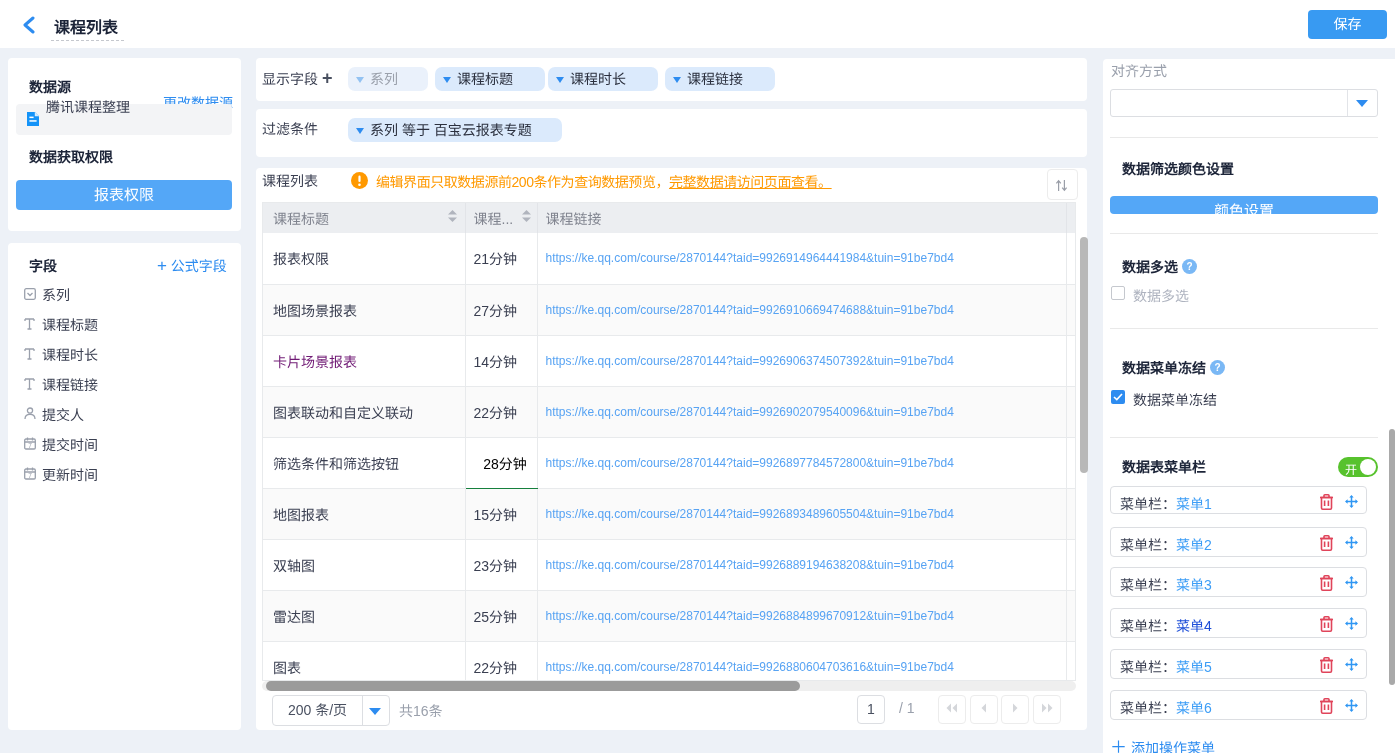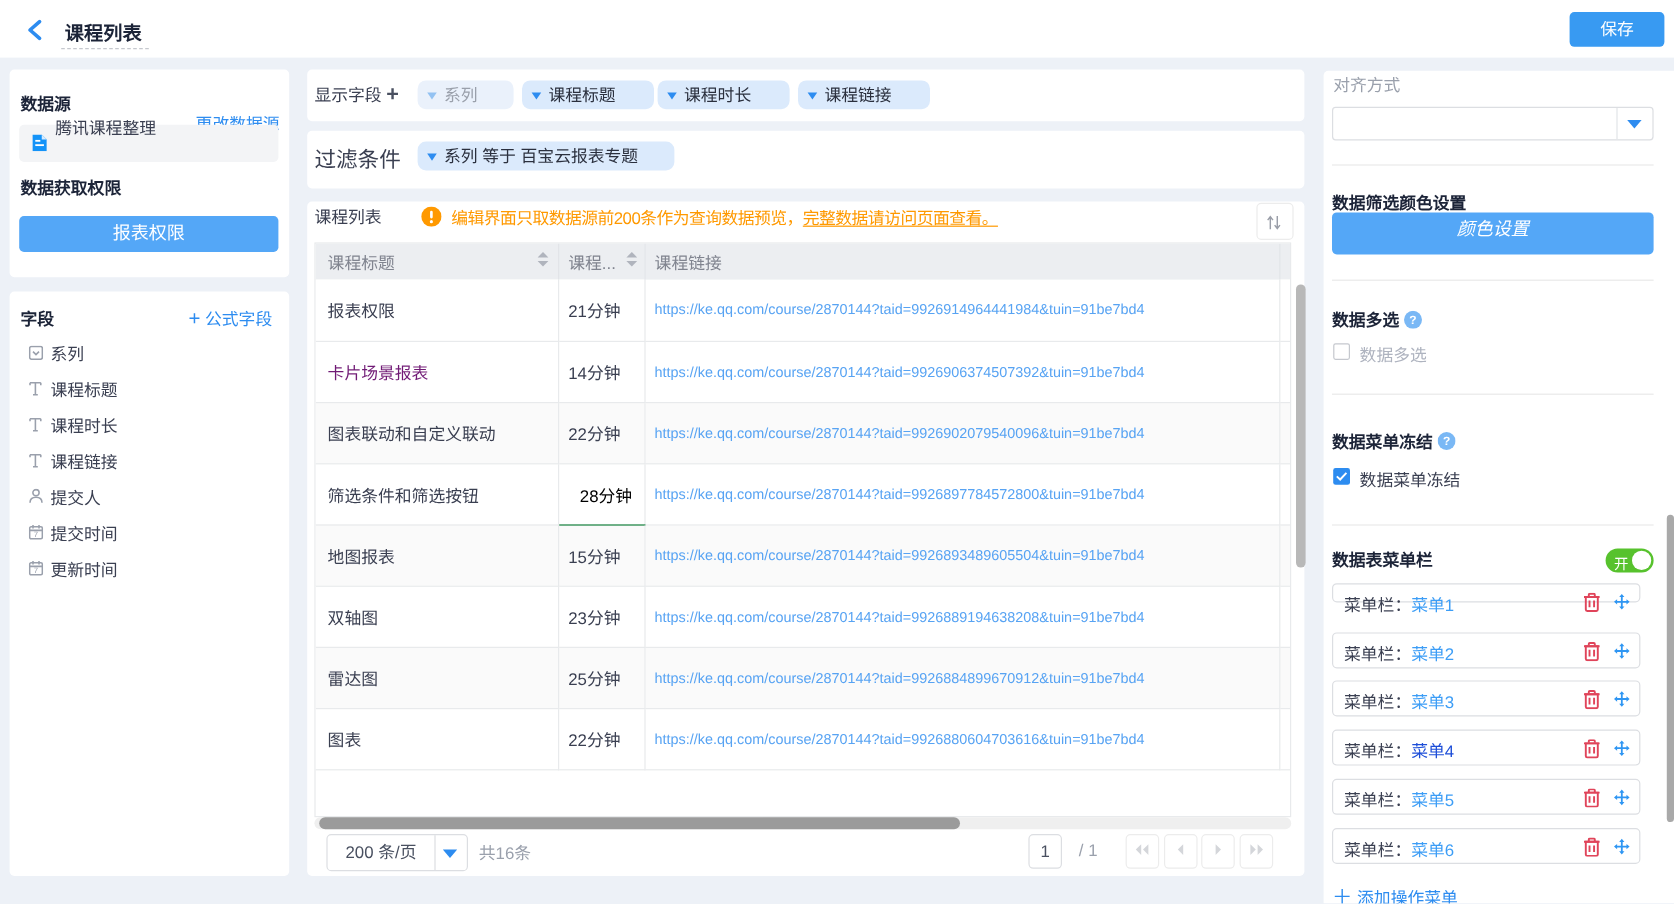--- a/index.html
+++ b/index.html
@@ -6,21 +6,21 @@
 html,body { width:1395px; height:753px; overflow:hidden; }
 body {
   font-family:"Liberation Sans", sans-serif;
   background:#edf1f7;
   position:relative;
   font-size:14px;
   color:#495060;
 }
 .abs { position:absolute; }
 .card { position:absolute; background:#fff; border-radius:4px; }
-.bold { font-weight:bold; color:#1c2438; }
+.bold { font-weight:bold; color:#1c2438;margin-left:12px; }
 .blue { color:#2d8cf0; }
 .btn-wide { position:absolute; background:#54a7f7; border-radius:4px; color:#fff; font-size:15px; text-align:center; }
 .divider { position:absolute; height:1px; background:#e9e9e9; }
 .caret-blue { display:inline-block; width:0; height:0; border-left:6px solid transparent; border-right:6px solid transparent; border-top:7px solid #2d8cf0; }
 .chip { position:absolute; height:24px; line-height:24px; background:#dbeafc; border-radius:7px; color:#2b303e; font-size:14px; }
 .chip .cc { display:inline-block; width:0; height:0; border-left:4.5px solid transparent; border-right:4.5px solid transparent; border-top:6px solid #2d8cf0; margin:0 6px 1px 8px; }
 </style>
 </head>
 <body>
 
@@ -80,21 +80,21 @@
   </div>
 
 <div class="card" style="left:256px;top:58px;width:831px;height:43px;"></div>
 <div class="abs" style="left:262px;top:68px;color:#3a3f51;font-size:14px;">显示字段 <span style="font-size:18px;font-weight:bold;color:#495060;">+</span></div>
 <div class="chip" style="left:348px;top:67px;width:80px;background:#eaf1fb;color:#9aa0ab;"><span class="cc" style="border-top-color:#93c2f2;"></span>系列</div>
 <div class="chip" style="left:435px;top:67px;width:110px;"><span class="cc"></span>课程标题</div>
 <div class="chip" style="left:548px;top:67px;width:110px;"><span class="cc"></span>课程时长</div>
 <div class="chip" style="left:665px;top:67px;width:110px;"><span class="cc"></span>课程链接</div>
 
 <div class="card" style="left:256px;top:109px;width:831px;height:48px;"></div>
-<div class="abs" style="left:262px;top:118px;color:#3a3f51;font-size:18px;">过滤条件</div>
+<div class="abs" style="left:262px;top:118px;color:#3a3f51;font-size:14px;">过滤条件</div>
 <div class="chip" style="left:348px;top:118px;width:214px;"><span class="cc"></span>系列 等于 百宝云报表专题</div>
 
 <div class="card" style="left:256px;top:168px;width:831px;height:562px;"></div>
 <div class="abs" style="left:262px;top:170px;color:#3a3f51;font-size:14px;">课程列表</div>
 <svg class="abs" style="left:351px;top:172px;" width="17" height="17" viewBox="0 0 17 17">
     <circle cx="8.5" cy="8.5" r="8.5" fill="#f90"></circle>
     <rect x="7.4" y="3.6" width="2.2" height="6.4" rx="1.1" fill="#fff"></rect>
     <circle cx="8.5" cy="12.7" r="1.3" fill="#fff"></circle>
   </svg>
 <div class="abs" style="left:376px;top:171px;color:#f90;font-size:14px;letter-spacing:-0.45px;">编辑界面只取数据源前200条作为查询数据预览，<span style="text-decoration:underline;">完整数据请访问页面查看。</span></div>
@@ -122,20 +122,26 @@
                 <path d="M6.5 1 L11 5.5 H2 Z" fill="#b0b4bd"></path>
                 <path d="M6.5 13 L2 8.5 H11 Z" fill="#b0b4bd"></path>
               </svg></span></td>
           <td style="padding-left:8px;border-right:1px solid #e2e4e8;">课程链接</td>
           <td></td>
         </tr>
         <tr style="height:51px;background:#fff;">
           <td style="padding-left:10px;border-right:1px solid #e8eaec;border-bottom:1px solid #e8eaec;color:#3a3f51;">报表权限</td>
           <td style="padding-left:8px;border-right:1px solid #e8eaec;border-bottom:1px solid #e8eaec;color:#3a3f51;">21分钟</td>
           <td style="padding-left:8px;border-right:1px solid #e8eaec;border-bottom:1px solid #e8eaec;color:#57a3f3;font-size:12px;white-space:nowrap;overflow:hidden;">https://ke.qq.com/course/2870144?taid=9926914964441984&amp;tuin=91be7bd4</td>
+          <td style="border-bottom:1px solid #e8eaec;"></td>
+        </tr>
+        <tr style="height:51px;background:#fafafa;">
+          <td style="padding-left:10px;border-right:1px solid #e8eaec;border-bottom:1px solid #e8eaec;color:#3a3f51;">地图场景报表</td>
+          <td style="padding-left:8px;border-right:1px solid #e8eaec;border-bottom:1px solid #e8eaec;color:#3a3f51;">27分钟</td>
+          <td style="padding-left:8px;border-right:1px solid #e8eaec;border-bottom:1px solid #e8eaec;color:#57a3f3;font-size:12px;white-space:nowrap;overflow:hidden;">https://ke.qq.com/course/2870144?taid=9926910669474688&amp;tuin=91be7bd4</td>
           <td style="border-bottom:1px solid #e8eaec;"></td>
         </tr>
         <tr style="height:51px;background:#fff;">
           <td style="padding-left:10px;border-right:1px solid #e8eaec;border-bottom:1px solid #e8eaec;color:#701a75;">卡片场景报表</td>
           <td style="padding-left:8px;border-right:1px solid #e8eaec;border-bottom:1px solid #e8eaec;color:#3a3f51;">14分钟</td>
           <td style="padding-left:8px;border-right:1px solid #e8eaec;border-bottom:1px solid #e8eaec;color:#57a3f3;font-size:12px;white-space:nowrap;overflow:hidden;">https://ke.qq.com/course/2870144?taid=9926906374507392&amp;tuin=91be7bd4</td>
           <td style="border-bottom:1px solid #e8eaec;"></td>
         </tr>
         <tr style="height:51px;background:#fafafa;">
           <td style="padding-left:10px;border-right:1px solid #e8eaec;border-bottom:1px solid #e8eaec;color:#3a3f51;">图表联动和自定义联动</td>
@@ -207,21 +213,21 @@
   </div>
 
 <div class="abs" style="left:1103px;top:59px;width:292px;height:694px;background:#fff;border-radius:4px 0 0 0;"></div>
 <div class="abs" style="left:1111px;top:60px;color:#9aa0ac;">对齐方式</div>
 <div class="abs" style="left:1110px;top:89px;width:268px;height:28px;border:1px solid #dcdee2;border-radius:3px;background:#fff;">
   <div style="position:absolute;right:29px;top:0;width:1px;height:26px;background:#e2e4e8;"></div>
   <span class="caret-blue" style="position:absolute;right:9px;top:10px;"></span>
 </div>
 <div class="divider" style="left:1110px;top:137px;width:268px;"></div>
 <div class="abs bold" style="left:1110px;top:158px;font-size:14px;">数据筛选颜色设置</div>
-<div class="btn-wide" style="left:1110px;top:177px;width:268px;height:35px;line-height:30px;font-style:italic;">颜色设置</div>
+<div class="btn-wide" style="left:1110px;top:196px;width:268px;height:18px;line-height:30px;">颜色设置</div>
 <div class="divider" style="left:1110px;top:233px;width:268px;"></div>
 
 <div class="abs bold" style="left:1110px;top:256px;font-size:14px;">数据多选 <svg width="15" height="15" viewBox="0 0 15 15" style="vertical-align:-2px;">
       <circle cx="7.5" cy="7.5" r="7.5" fill="#7ab8f5"></circle>
       <text x="7.5" y="11" font-size="10" fill="#fff" text-anchor="middle" font-weight="bold">?</text>
     </svg></div>
 <div class="abs" style="left:1111px;top:286px;width:14px;height:14px;border:1px solid #c5c8ce;border-radius:2px;background:#fff;"></div>
 <div class="abs" style="left:1133px;top:285px;color:#aeb3bf;">数据多选</div>
 <div class="divider" style="left:1110px;top:328px;width:268px;"></div>
 
@@ -235,21 +241,21 @@
   </svg>
 <div class="abs" style="left:1133px;top:389px;color:#3a3f51;">数据菜单冻结</div>
 <div class="divider" style="left:1110px;top:437px;width:268px;"></div>
 
 <div class="abs bold" style="left:1110px;top:456px;font-size:14px;">数据表菜单栏</div>
 <div class="abs" style="left:1338px;top:457px;width:40px;height:20px;background:#57c22d;border-radius:10px;">
   <span style="position:absolute;left:7px;top:3px;color:#fff;font-size:12px;">开</span>
   <span style="position:absolute;right:2px;top:2px;width:16px;height:16px;background:#fff;border-radius:50%;"></span>
 </div>
 <div id="menus">
-    <div class="abs" style="left:1110px;top:486px;width:257px;height:16px;border:1px solid #dcdee2;border-radius:4px;background:#fff;">
+    <div class="abs" style="left:1110px;top:486px;width:257px;height:28px;border:1px solid #dcdee2;border-radius:4px;background:#fff;">
       <span style="position:absolute;left:9px;top:6px;color:#3a3f51;">菜单栏：<span style="color:#3c9df6;">菜单1</span></span>
       <span style="position:absolute;right:32px;top:7px;"><svg width="15" height="16" viewBox="0 0 15 16">
           <path d="M1 3.5 h13" stroke="#e0445a" stroke-width="1.6"></path>
           <path d="M5 3 v-1.4 a0.8 0.8 0 0 1 0.8-0.8 h3.4 a0.8 0.8 0 0 1 0.8 0.8 V3" fill="none" stroke="#e0445a" stroke-width="1.6"></path>
           <path d="M2.5 3.5 h10 V14 a1.2 1.2 0 0 1 -1.2 1.2 h-7.6 a1.2 1.2 0 0 1 -1.2 -1.2 Z" fill="none" stroke="#e0445a" stroke-width="1.6"></path>
           <path d="M5.6 6.5 v5.5 M9.4 6.5 v5.5" stroke="#e0445a" stroke-width="1.6"></path>
         </svg></span>
       <span style="position:absolute;right:7px;top:7px;"><svg width="15" height="15" viewBox="0 0 15 15">
           <path d="M7.5 1 L9.7 3.6 H5.3 Z M7.5 14 L5.3 11.4 H9.7 Z M1 7.5 L3.6 5.3 V9.7 Z M14 7.5 L11.4 5.3 V9.7 Z" fill="#2f96f3"></path>
           <path d="M7.5 2.5 V12.5 M2.5 7.5 H12.5" stroke="#2f96f3" stroke-width="1.5"></path>

